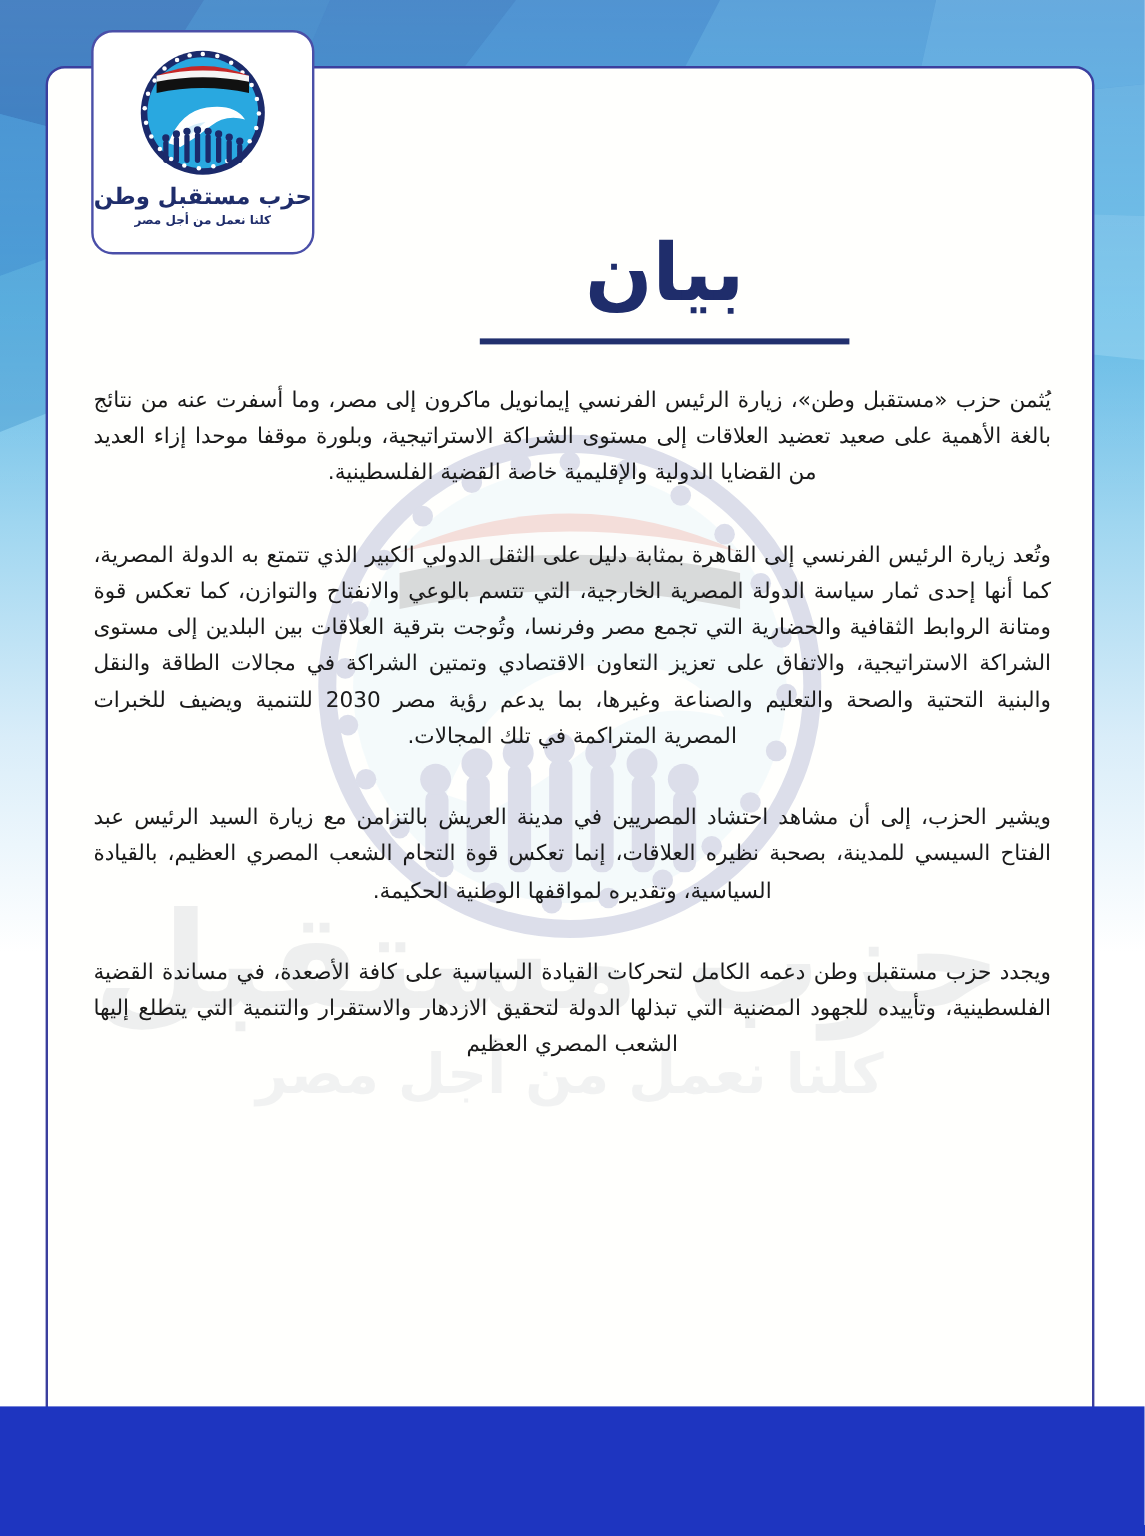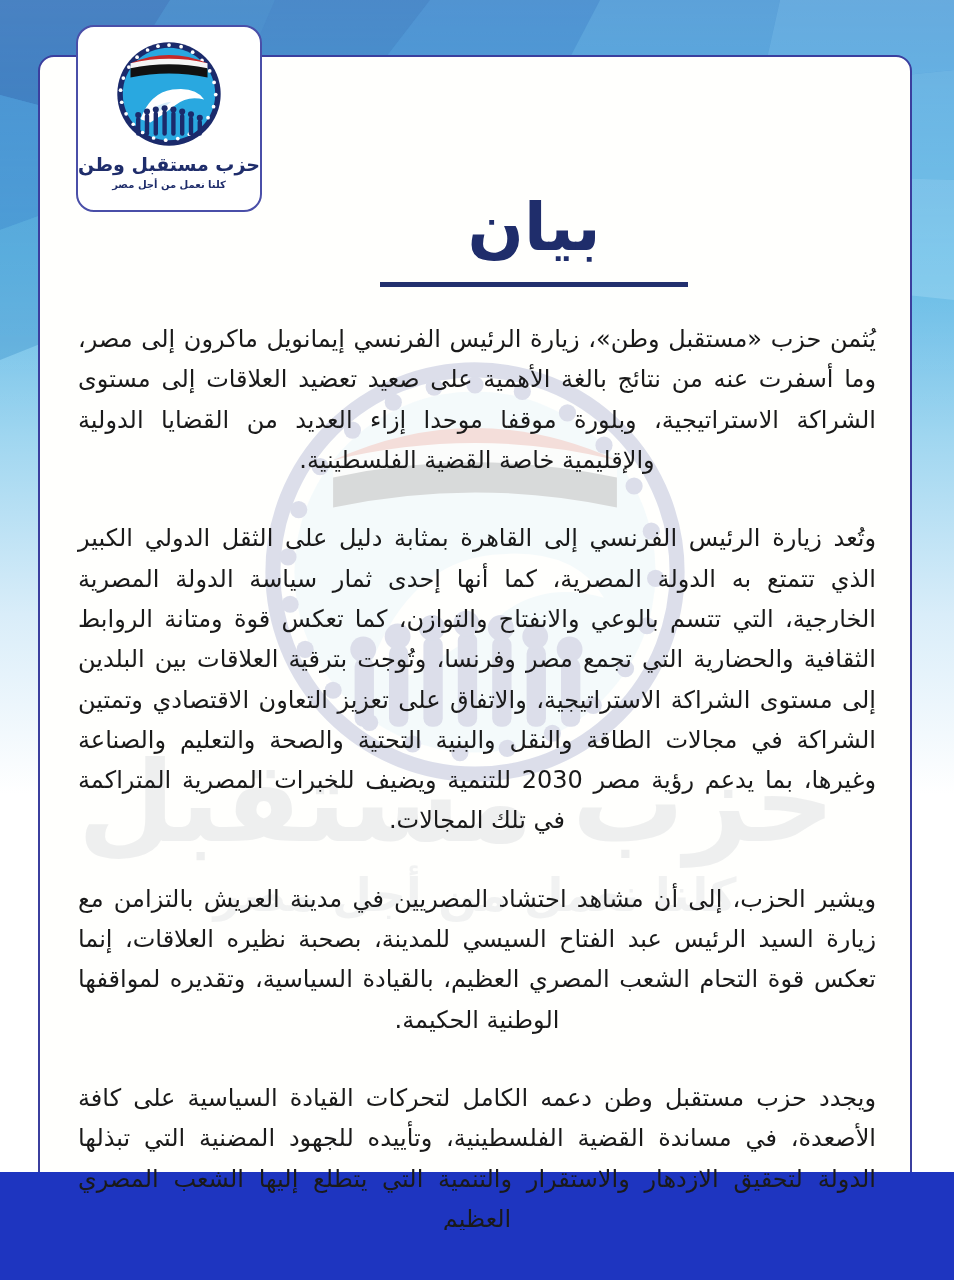--- a/index.html
+++ b/index.html
@@ -122,21 +122,21 @@
     margin-top: 5px;
     font-size: 10px;
     font-weight: bold;
     color: #1f2d6b;
     white-space: nowrap;
   }
 
   
   .heading-wrap {
     position: absolute;
-    left: 284px;
+    left: 304px;
     top: 130px;
     width: 420px;
     text-align: center;
     z-index: 5;
   }
   .heading-title {
     font-size: 66px;
     font-weight: bold;
     color: #1f2d6b;
     letter-spacing: 6px;
@@ -154,21 +154,21 @@
     position: absolute;
     left: 0;
     top: 262px;
     width: 874px;
     padding: 0 38px;
     box-sizing: border-box;
     z-index: 4;
   }
   .para {
     margin: 0 0 38px 0;
-    font-size: 24px;
+    font-size: 18px;
     line-height: 1.68;
     color: #1a1a1a;
     text-align: justify;
     text-align-last: center;
     direction: rtl;
   }
   .para:last-child { margin-bottom: 0; }
 </style>
 </head>
 <body>

